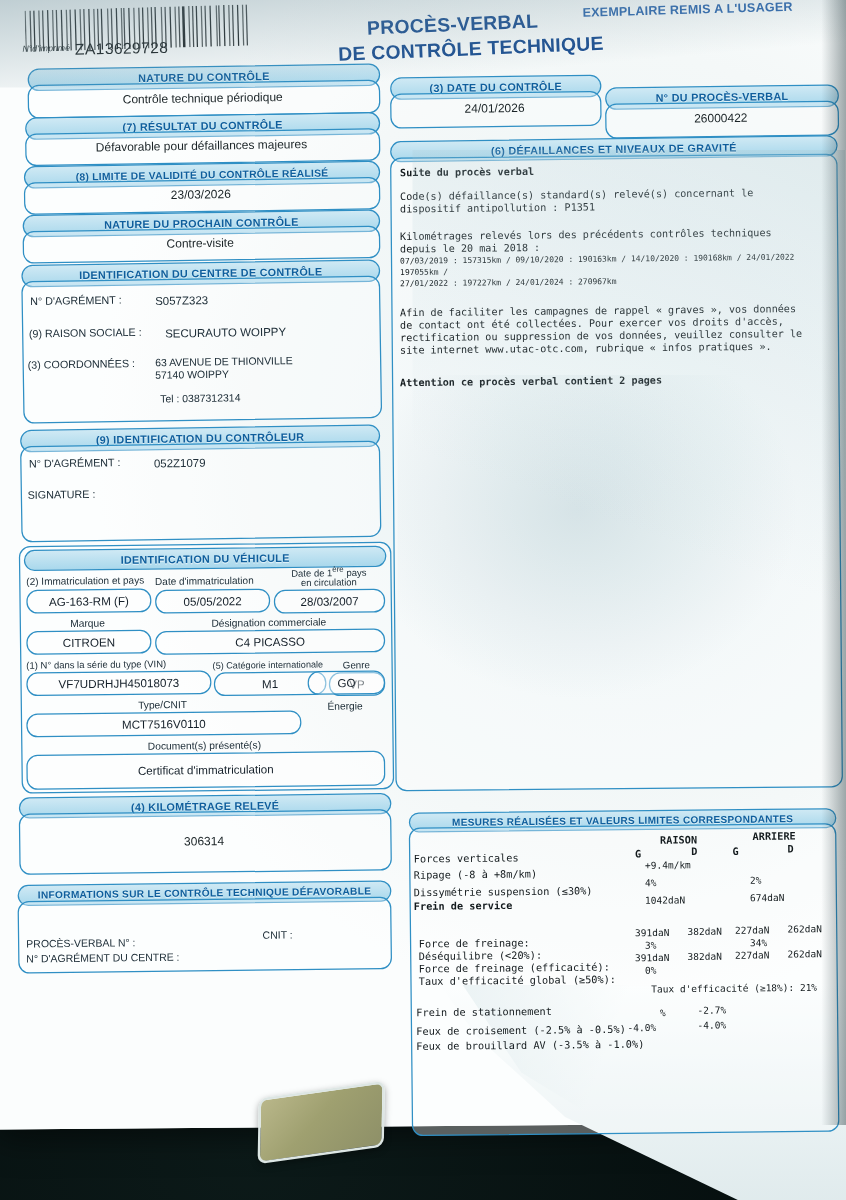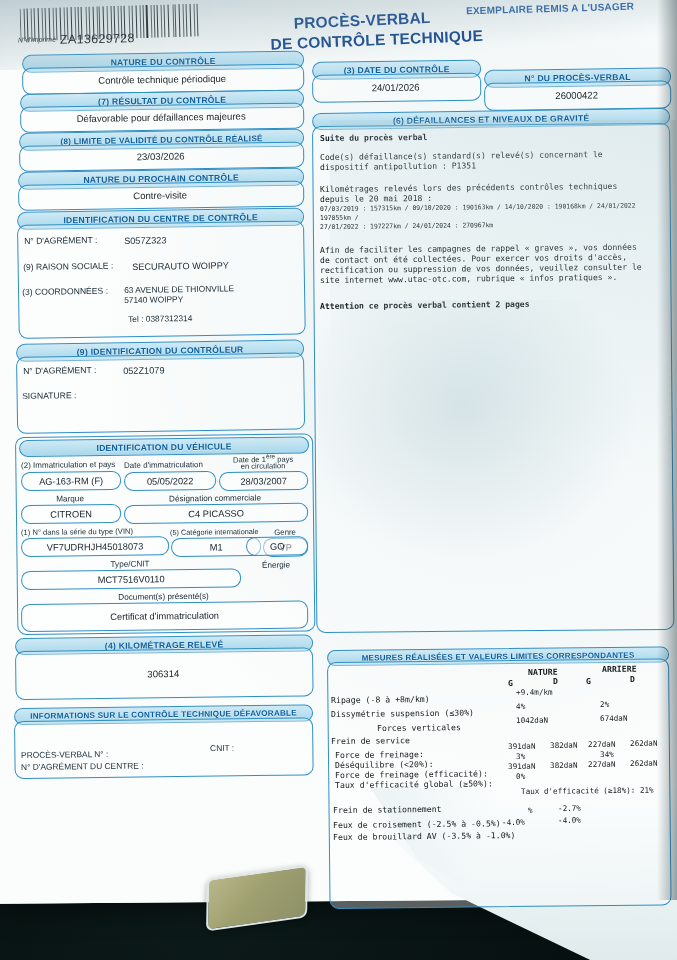--- a/index.html
+++ b/index.html
@@ -340,37 +340,37 @@
 
   <div class="rtxt mono tilt" style="left:320px;top:245px;transform:rotate(-0.6deg);">Afin de faciliter les campagnes de rappel « graves », vos données</div>
   <div class="rtxt mono tilt" style="left:320px;top:255px;transform:rotate(-0.6deg);">de contact ont été collectées. Pour exercer vos droits d'accès,</div>
   <div class="rtxt mono tilt" style="left:320px;top:265px;transform:rotate(-0.6deg);">rectification ou suppression de vos données, veuillez consulter le</div>
   <div class="rtxt mono tilt" style="left:320px;top:275px;transform:rotate(-0.6deg);">site internet www.utac-otc.com, rubrique « infos pratiques ».</div>
   <div class="rtxt mono bold tilt" style="left:320px;top:301px;transform:rotate(-0.6deg);">Attention ce procès verbal contient 2 pages</div>
 
   <div class="hdr tilt" style="left:327px;top:650px;width:340px;height:14px;transform:rotate(-0.6deg);font-size:8px;">MESURES RÉALISÉES ET VALEURS LIMITES CORRESPONDANTES</div>
   <div class="box tilt" style="left:327px;top:662px;width:340px;height:245px;transform:rotate(-0.6deg);"></div>
 
-  <span class="mhead tilt" style="left:528px;top:667px;transform:rotate(-0.6deg);">NATURE</span>
+  <span class="mhead tilt" style="left:528px;top:667px;transform:rotate(-0.6deg);">RAISON</span>
   <span class="mhead tilt" style="left:602px;top:664px;transform:rotate(-0.6deg);">ARRIERE</span>
   <span class="mhead tilt" style="left:508px;top:678px;transform:rotate(-0.6deg);">G</span>
   <span class="mhead tilt" style="left:553px;top:676px;transform:rotate(-0.6deg);">D</span>
   <span class="mhead tilt" style="left:586px;top:676px;transform:rotate(-0.6deg);">G</span>
   <span class="mhead tilt" style="left:630px;top:674px;transform:rotate(-0.6deg);">D</span>
 
   <div id="mesures-rows">
       <span class="mrow tilt" style="left:331px;top:695px;transform:rotate(-0.6deg);">Ripage (-8 à +8m/km)</span>
       <span class="mnum tilt" style="left:516px;top:688px;transform:rotate(-0.6deg);">+9.4m/km</span>
       <span class="mrow tilt" style="left:331px;top:709px;transform:rotate(-0.6deg);">Dissymétrie suspension (≤30%)</span>
       <span class="mnum tilt" style="left:516px;top:702px;transform:rotate(-0.6deg);">4%</span>
       <span class="mnum tilt" style="left:600px;top:700px;transform:rotate(-0.6deg);">2%</span>
-      <span class="mrow tilt" style="left:331px;top:723px;transform:rotate(-0.6deg);margin-left:46px;">Forces verticales</span>
+      <span class="mrow tilt" style="left:331px;top:682px;transform:rotate(-0.6deg);">Forces verticales</span>
       <span class="mnum tilt" style="left:516px;top:716px;transform:rotate(-0.6deg);">1042daN</span>
       <span class="mnum tilt" style="left:600px;top:714px;transform:rotate(-0.6deg);">674daN</span>
-      <span class="mrow tilt" style="left:331px;top:736px;transform:rotate(-0.6deg);">Frein de service</span>
+      <span class="mrow tilt" style="left:331px;top:720px;transform:rotate(-0.6deg);font-weight:bold;">Frein de service</span>
       <span class="mrow tilt" style="left:335px;top:750px;transform:rotate(-0.6deg);">Force de freinage:</span>
       <span class="mnum tilt" style="left:508px;top:742px;transform:rotate(-0.6deg);">391daN</span>
       <span class="mnum tilt" style="left:550px;top:741px;transform:rotate(-0.6deg);">382daN</span>
       <span class="mnum tilt" style="left:588px;top:740px;transform:rotate(-0.6deg);">227daN</span>
       <span class="mnum tilt" style="left:630px;top:739px;transform:rotate(-0.6deg);">262daN</span>
       <span class="mrow tilt" style="left:335px;top:760px;transform:rotate(-0.6deg);">Déséquilibre (&lt;20%):</span>
       <span class="mnum tilt" style="left:516px;top:752px;transform:rotate(-0.6deg);">3%</span>
       <span class="mnum tilt" style="left:600px;top:750px;transform:rotate(-0.6deg);">34%</span>
       <span class="mrow tilt" style="left:335px;top:770px;transform:rotate(-0.6deg);">Force de freinage (efficacité):</span>
       <span class="mnum tilt" style="left:508px;top:762px;transform:rotate(-0.6deg);">391daN</span>

